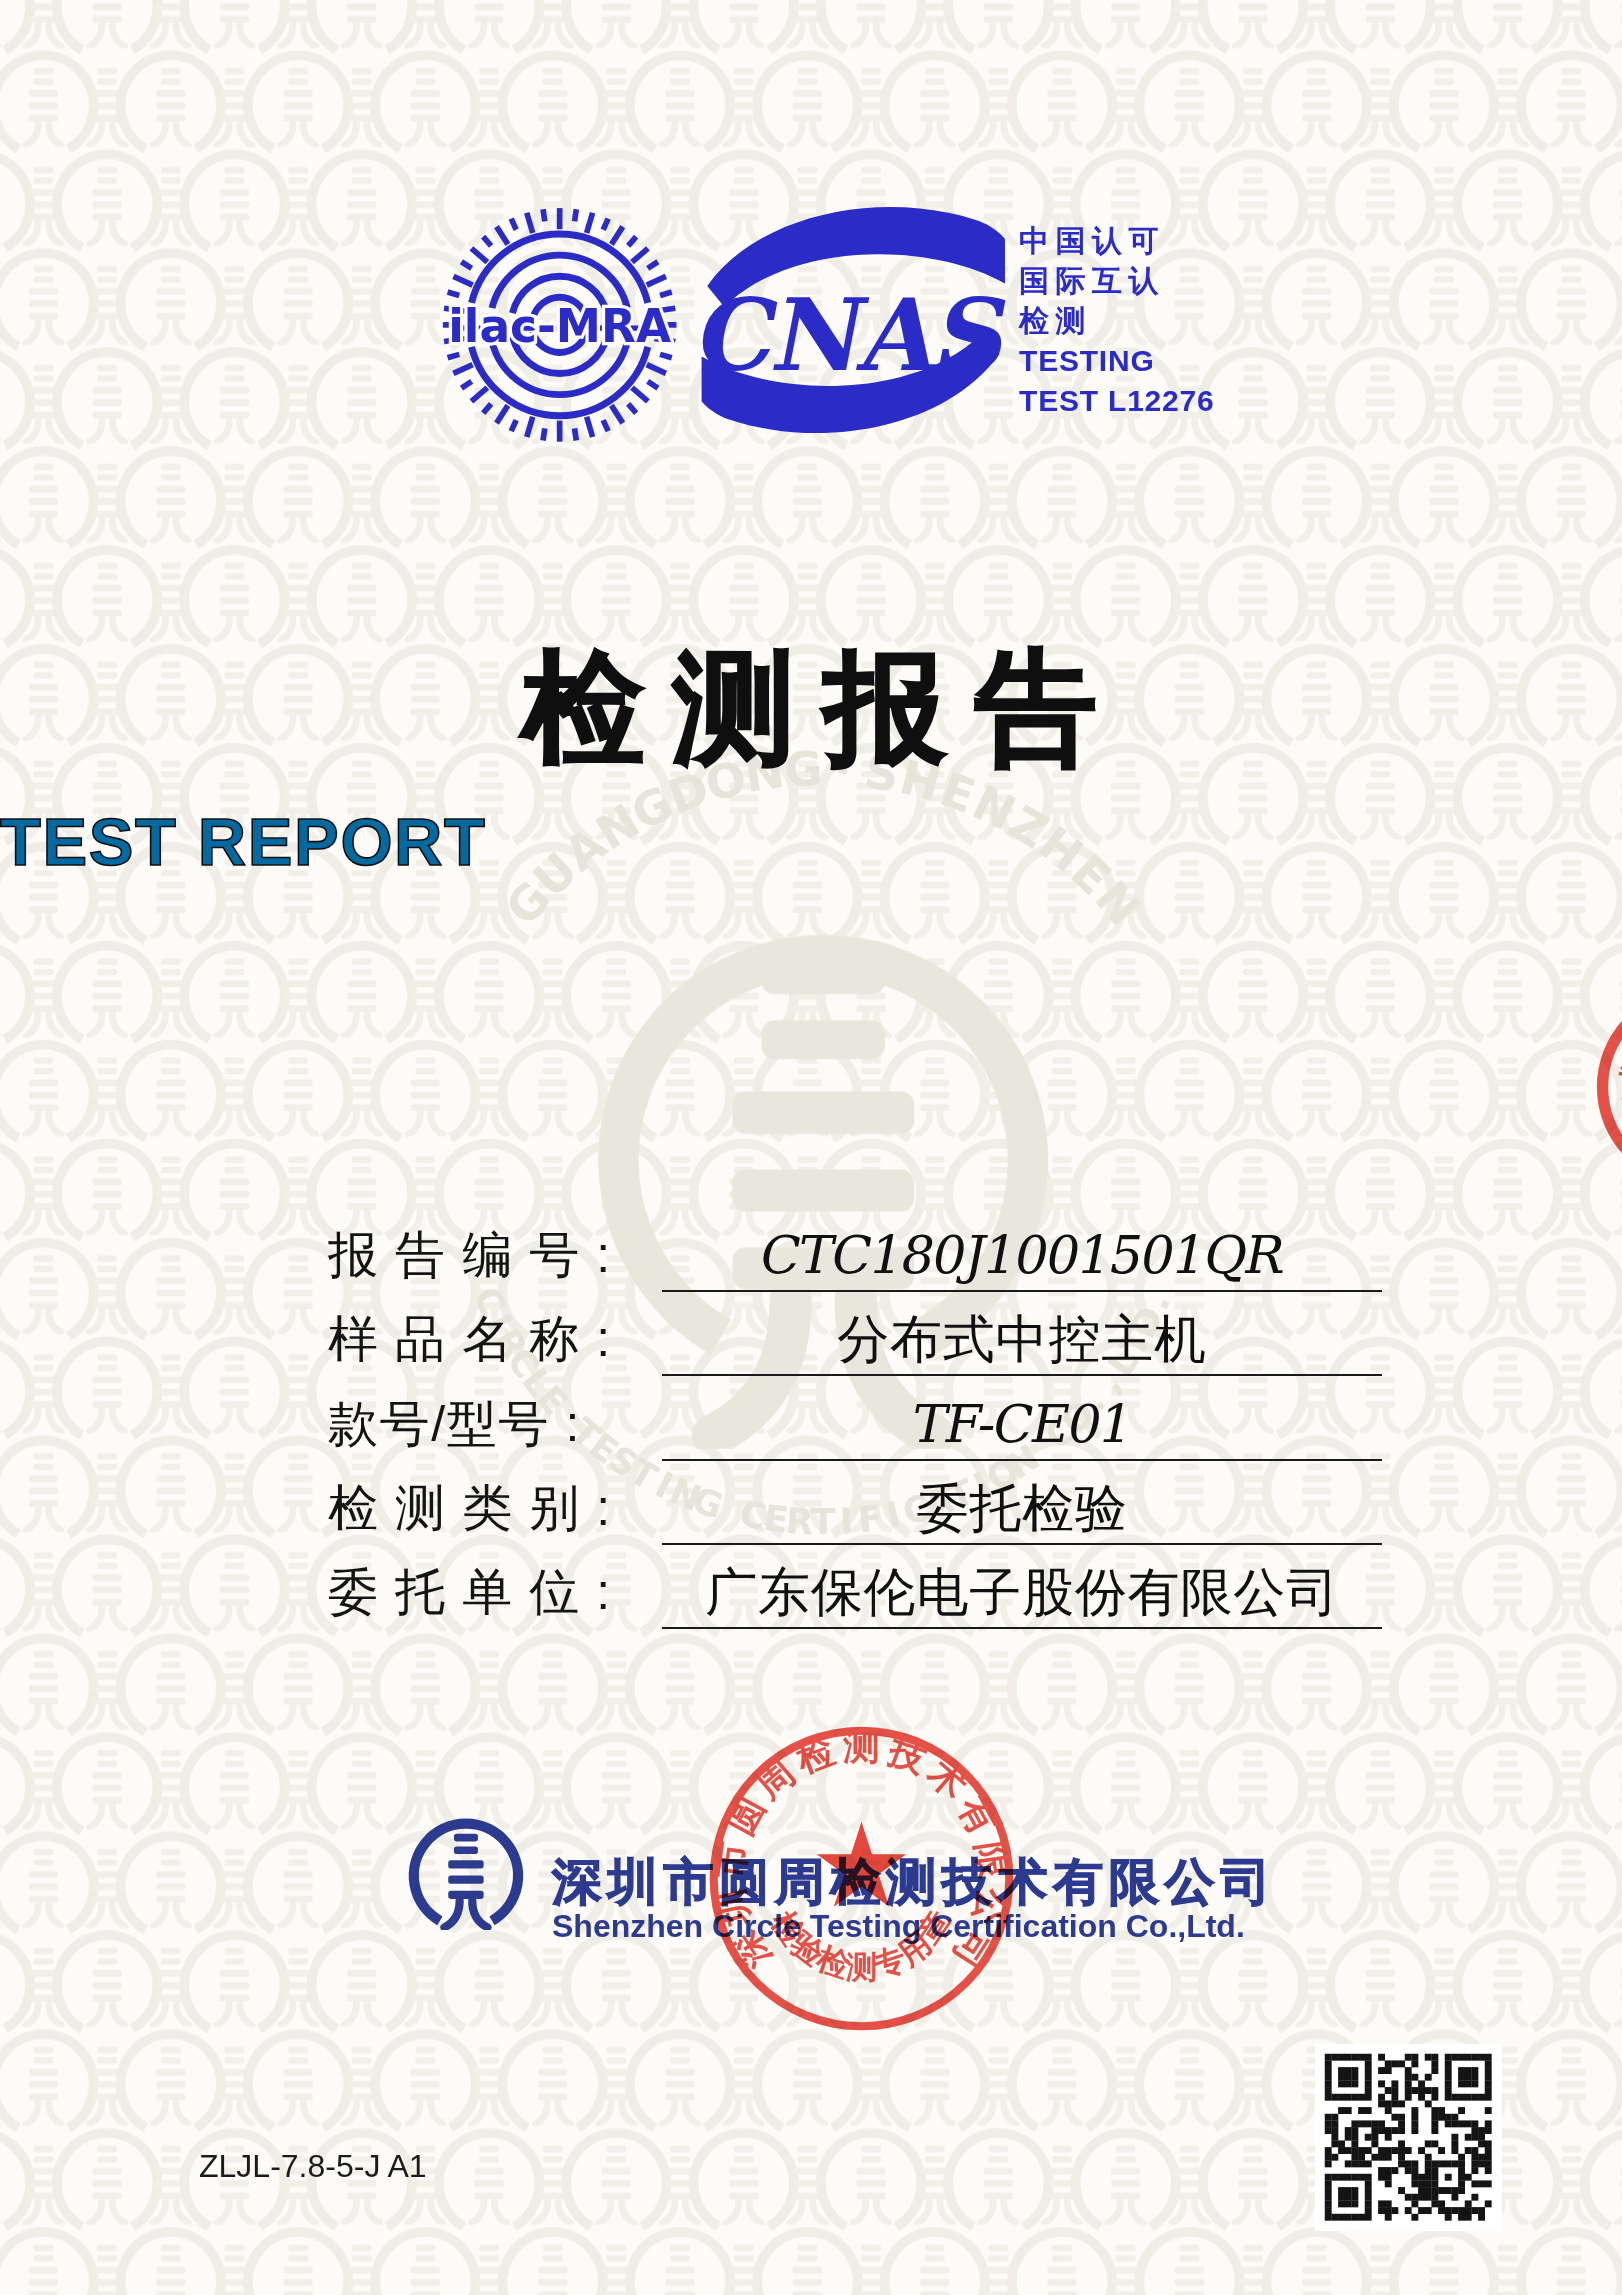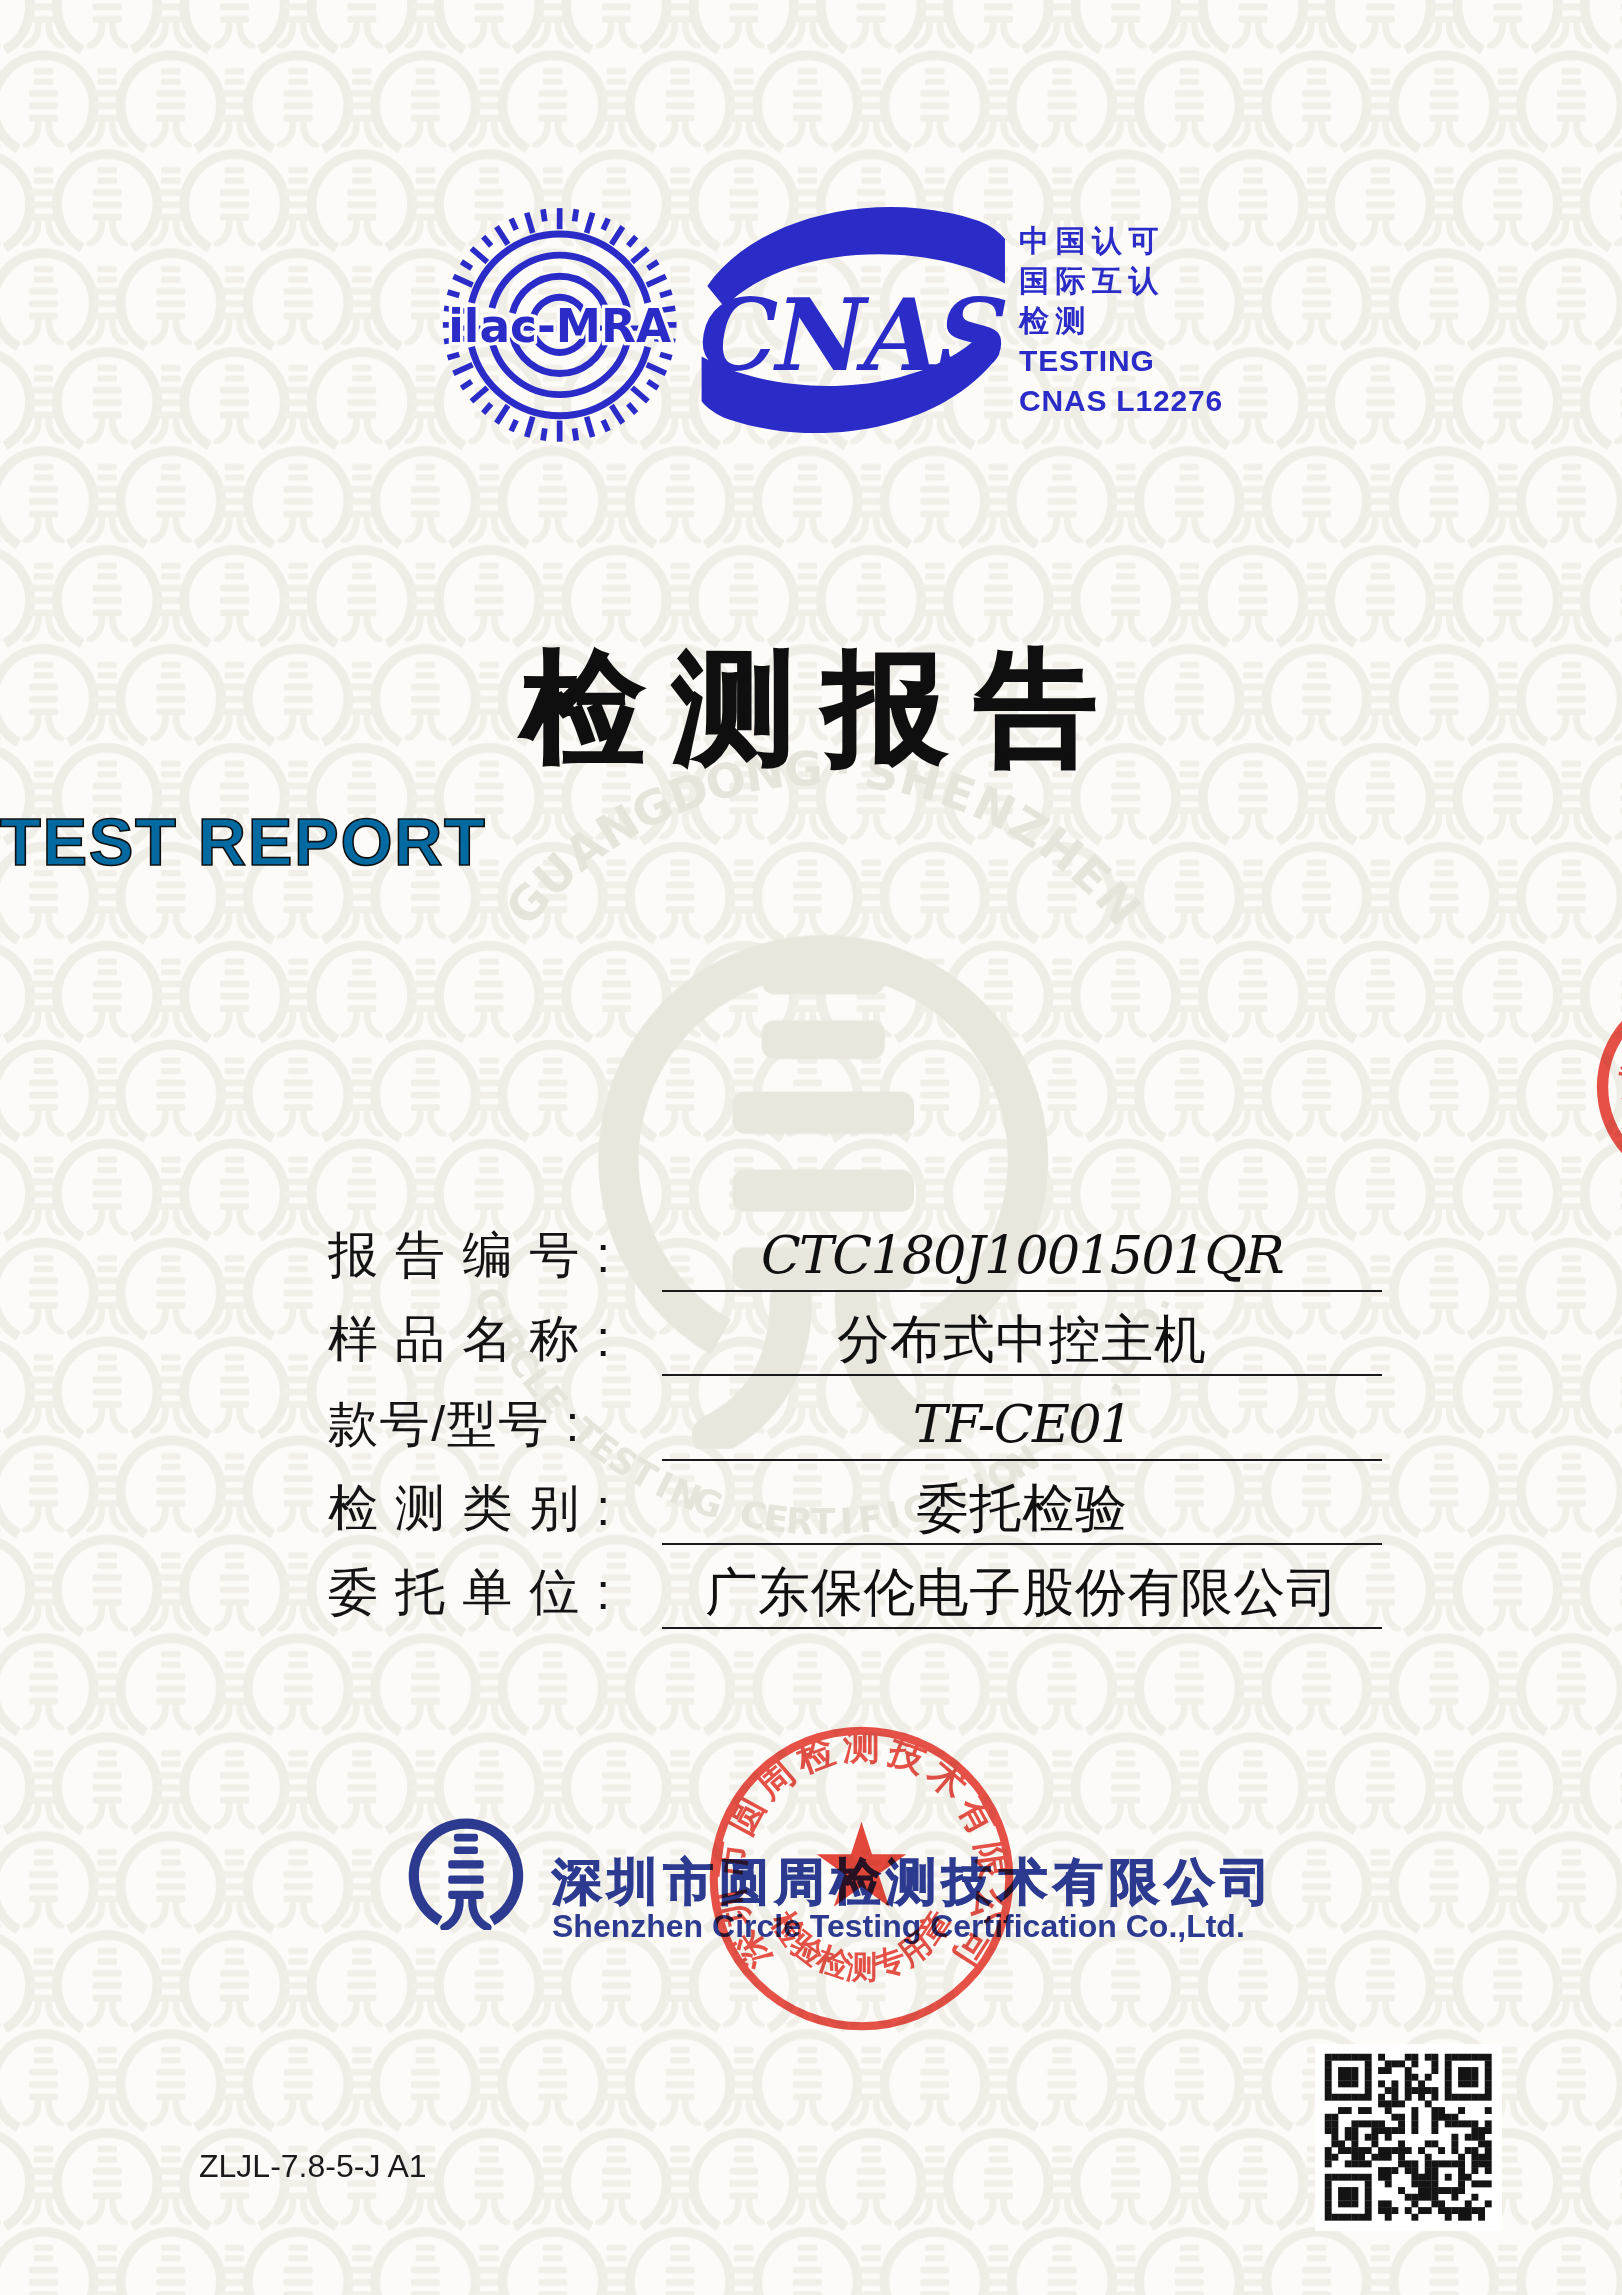--- a/index.html
+++ b/index.html
@@ -1302,21 +1302,21 @@
       <path fill="#2b2cc8" d="M 1232 436 C 1169 526 1014 556 897 516 C 884 511 871 502 865 494 L 865 439 C 964 494 1134 488 1211 410 Z"></path>
       <text x="1052" y="456" text-anchor="middle" font-size="122" font-weight="700" font-style="italic" letter-spacing="-3" fill="#2b2cc8" font-family="DejaVu Serif, serif">CNAS</text>
     </g>
   </svg>
 
   <div class="acc">
     <div class="zh">中国认可</div>
     <div class="zh">国际互认</div>
     <div class="zh">检测</div>
     <div class="en">TESTING</div>
-    <div class="en">CNAS L12276</div>
+    <div class="en">TEST L12276</div>
   </div>
 
   <div class="title-zh">检测报告</div>
   <div class="title-en">TEST REPORT</div>
 
   <div class="field" style="top:1211px">
     <span class="flabel">报 告 编 号 :</span>
     <span class="fval code">CTC180J1001501QR</span>
     <div class="fline"></div>
   </div>

